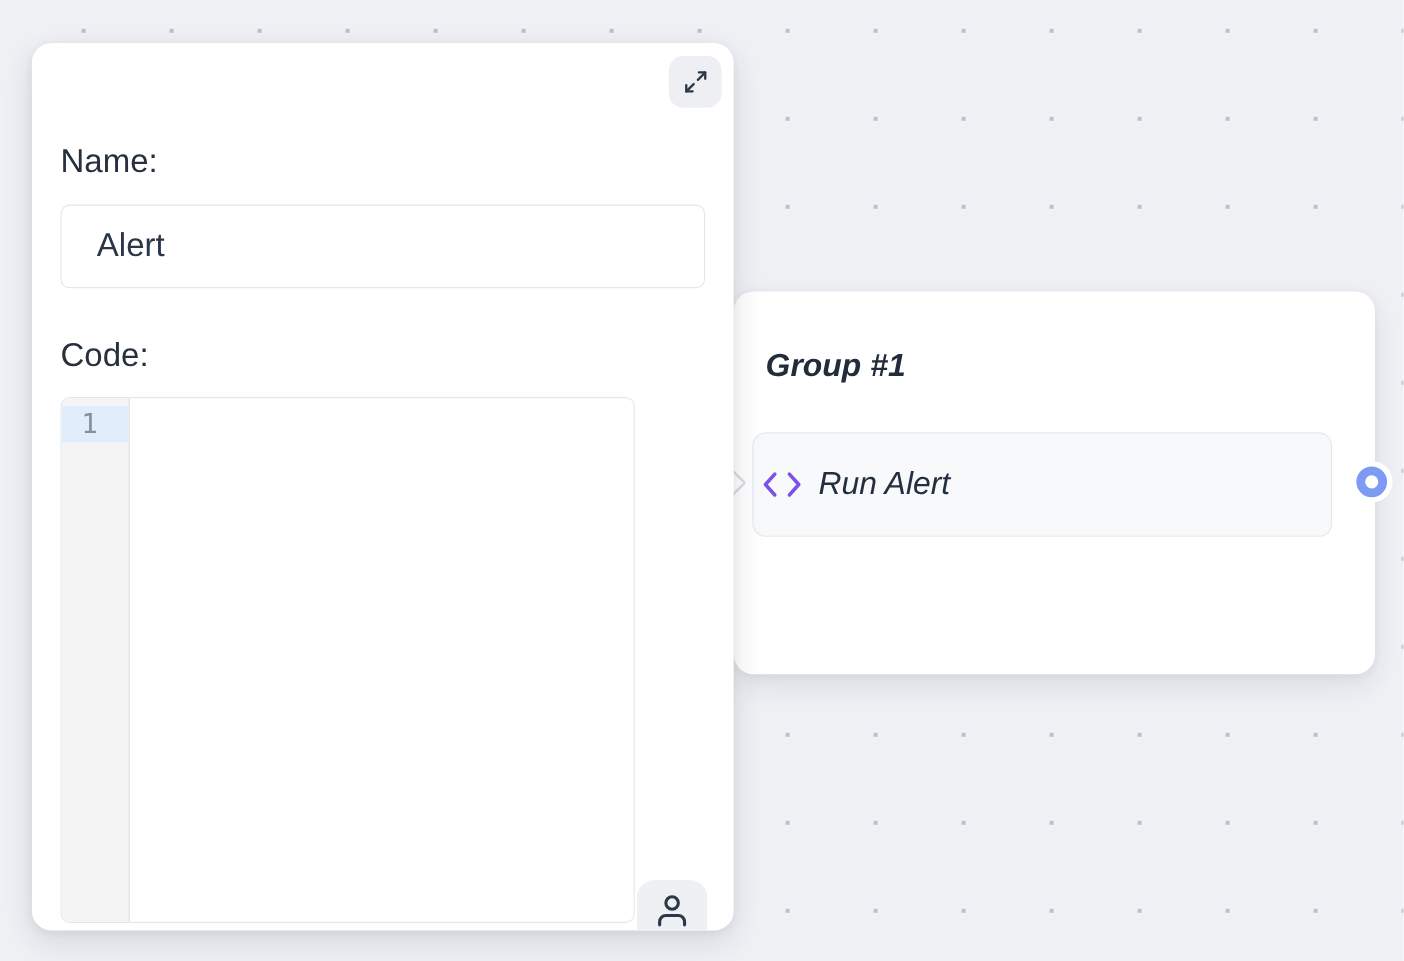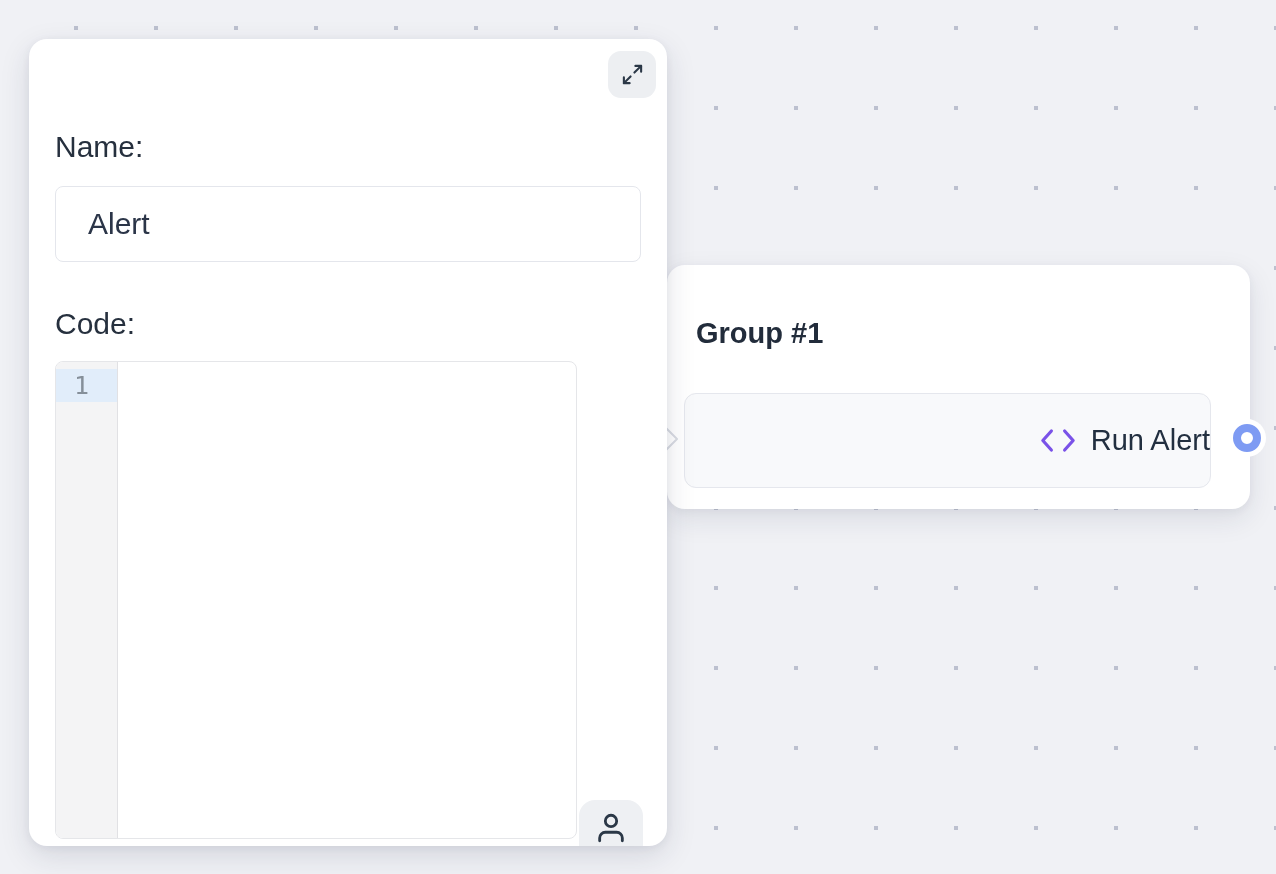--- a/index.html
+++ b/index.html
@@ -10,33 +10,34 @@
   .canvas {
     position: relative; width: 1276px; height: 874px;
     background-color: #f0f1f5;
     background-image: radial-gradient(circle 2.2px at 40px 40px, #bcc0cf 97%, transparent 100%);
     background-size: 80px 80px;
     background-position: 36px -12px;
   }
 
   
   .group-card {
-    position: absolute; left: 667px; top: 265px; width: 583px; height: 244px;
+    position: absolute; left: 667px; top: 265px; width: 583px; height: 348px;
     background: #ffffff; border-radius: 18px; z-index: 1;
     box-shadow: 0 10px 28px rgba(30,40,70,.10), 0 2px 8px rgba(30,40,70,.05);
+    font-style: italic;
   }
   .group-title {
     position: absolute; left: 29px; top: 51px;
     font-size: 29px; font-weight: 700; color: #222c3b; line-height: 34px;
   }
   .node {
     position: absolute; left: 17px; top: 128px; width: 527px; height: 95px;
     background: #f8f9fb; border: 1px solid #e5e7ed; border-radius: 12px;
-    display: flex; align-items: center; gap: 15px; padding-left: 28px;
-    box-sizing: border-box; cursor: pointer; justify-content: flex-end;
+    display: flex; align-items: center; gap: 15px; padding-left: 8px;
+    box-sizing: border-box; cursor: pointer;
   }
   .node-label { font-size: 29px; color: #222f40; }
   .code-icon { display: flex; align-items: center; }
   .handle-halo {
     position: absolute; left: 561px; top: 154px; width: 38px; height: 38px;
     background: #ffffff; border-radius: 50%;
   }
   .handle {
     position: absolute; left: 566px; top: 159px; width: 28px; height: 28px;
     box-sizing: border-box; border: 8px solid #7e9bf3; background: #ffffff;

